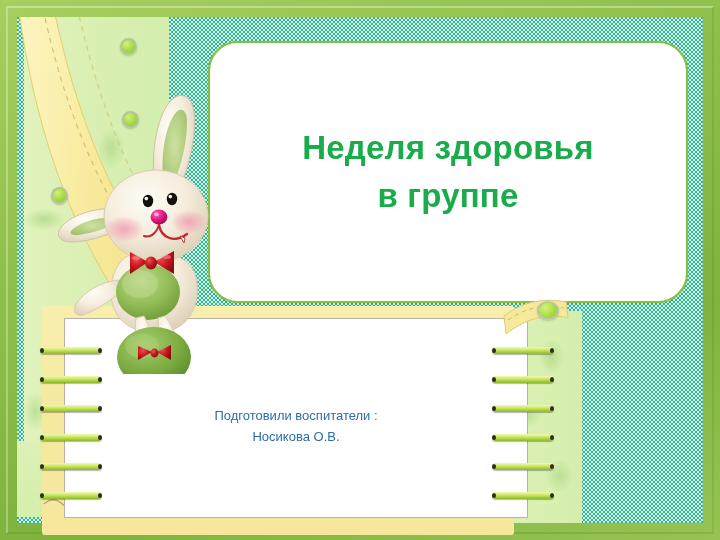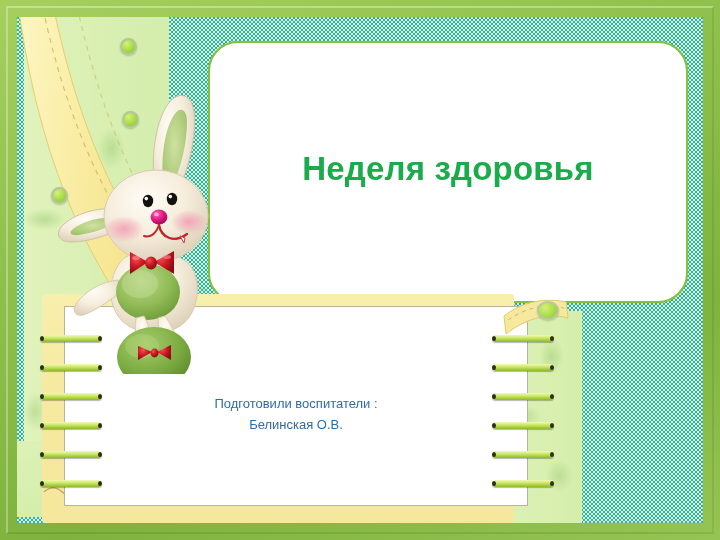--- a/index.html
+++ b/index.html
@@ -126,21 +126,21 @@
     line-height: 1.26;
     text-align: center;
     letter-spacing: 0.2px;
     white-space: nowrap;
   }
   .title-line.l1 { margin-bottom: 6px; }
 
   
   .notepad-wrap {
     position: absolute;
-    left: 42px; top: 294px;
+    left: 42px; top: 306px;
     width: 472px; height: 229px;
   }
   .notepad-bg {
     position: absolute;
     inset: 0;
     background: linear-gradient(180deg, #f8efad 0%, #f6e9a0 50%, #f5e79c 100%);
     border-radius: 3px;
   }
   .notepad-scallop {
     position: absolute;
@@ -298,39 +298,40 @@
     <div class="grommet" style="left:103px; top:21px;"></div>
     <div class="grommet" style="left:105px; top:94px;"></div>
     <div class="grommet" style="left:34px;  top:170px;"></div>
     <div class="grommet" style="left:113px; top:237px;"></div>
     <div class="grommet" style="left:128px; top:315px;"></div>
 
   </div>
 
   <div class="title-card">
     <div class="title-line l1">Неделя здоровья</div>
+    <div class="title-line">в группе</div>
   </div>
 
   <div class="notepad-wrap">
     <div class="notepad-bg"></div>
 
     <svg class="notepad-scallop" viewBox="0 0 510 229" preserveAspectRatio="none">
       <path d="M2 214 q10 -9 20 0 q10 9 20 0 q10 -9 20 0 q10 9 20 0 q10 -9 20 0
                q10 9 20 0 q10 -9 20 0 q10 9 20 0 q10 -9 20 0 q10 9 20 0
                q10 -9 20 0 q10 9 20 0 q10 -9 20 0 q10 9 20 0 q10 -9 20 0
                q10 9 20 0 q10 -9 20 0 q10 9 20 0 q10 -9 20 0 q10 9 20 0
                q10 -9 20 0 q10 9 20 0 q10 -9 20 0 q10 9 20 0" fill="none" stroke="#b8a56a" stroke-width="1.4"></path>
       <path d="M496 14 q-9 10 0 20 q9 10 0 20 q-9 10 0 20 q9 10 0 20
                q-9 10 0 20 q9 10 0 20 q-9 10 0 20 q9 10 0 20 q-9 10 0 20 q9 10 0 20" fill="none" stroke="#b8a56a" stroke-width="1.4"></path>
     </svg>
 
     <div class="notepad-page">
       <div class="notepad-text">
         <div>Подготовили воспитатели :</div>
-        <div>Белинская О.В.</div>
+        <div>Носикова О.В.</div>
       </div>
     </div>
 
     <div class="ring" style="left:-2px;  top:41px;  width:62px;"></div>
     <div class="ring" style="left:-2px;  top:70px;  width:62px;"></div>
     <div class="ring" style="left:-2px;  top:99px;  width:62px;"></div>
     <div class="ring" style="left:-2px;  top:128px; width:62px;"></div>
     <div class="ring" style="left:-2px;  top:157px; width:62px;"></div>
     <div class="ring" style="left:-2px;  top:186px; width:62px;"></div>
 

